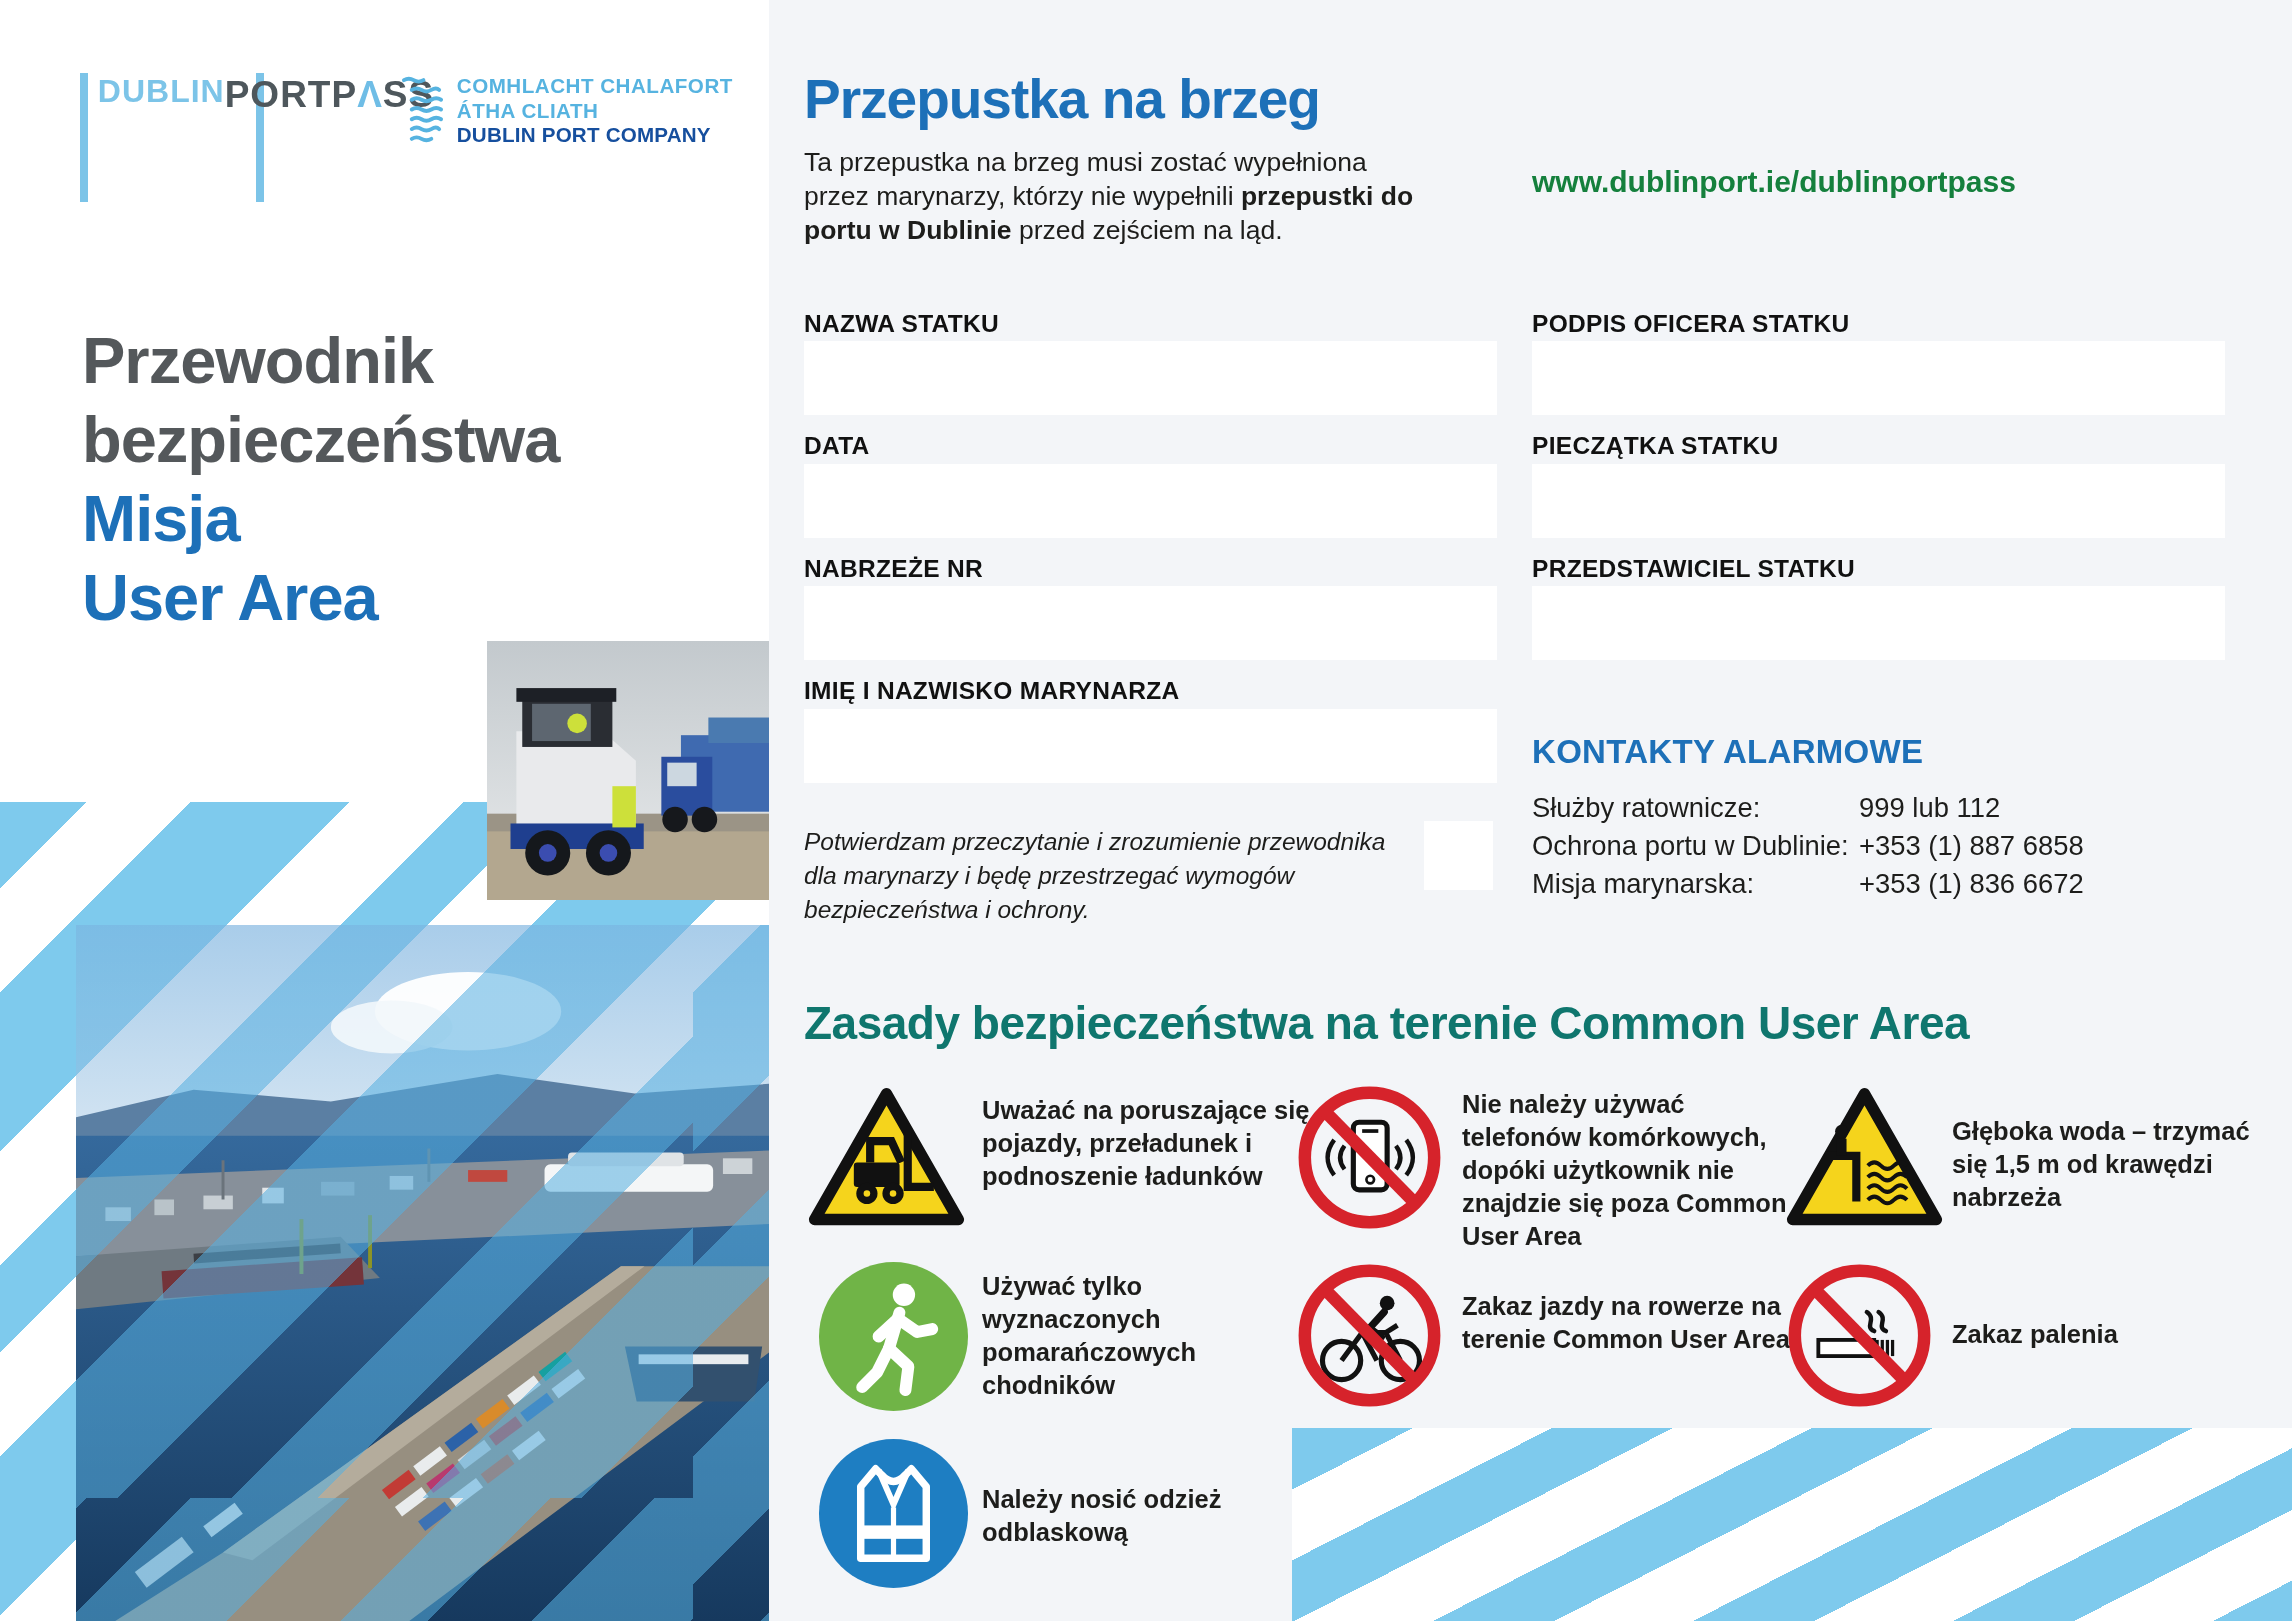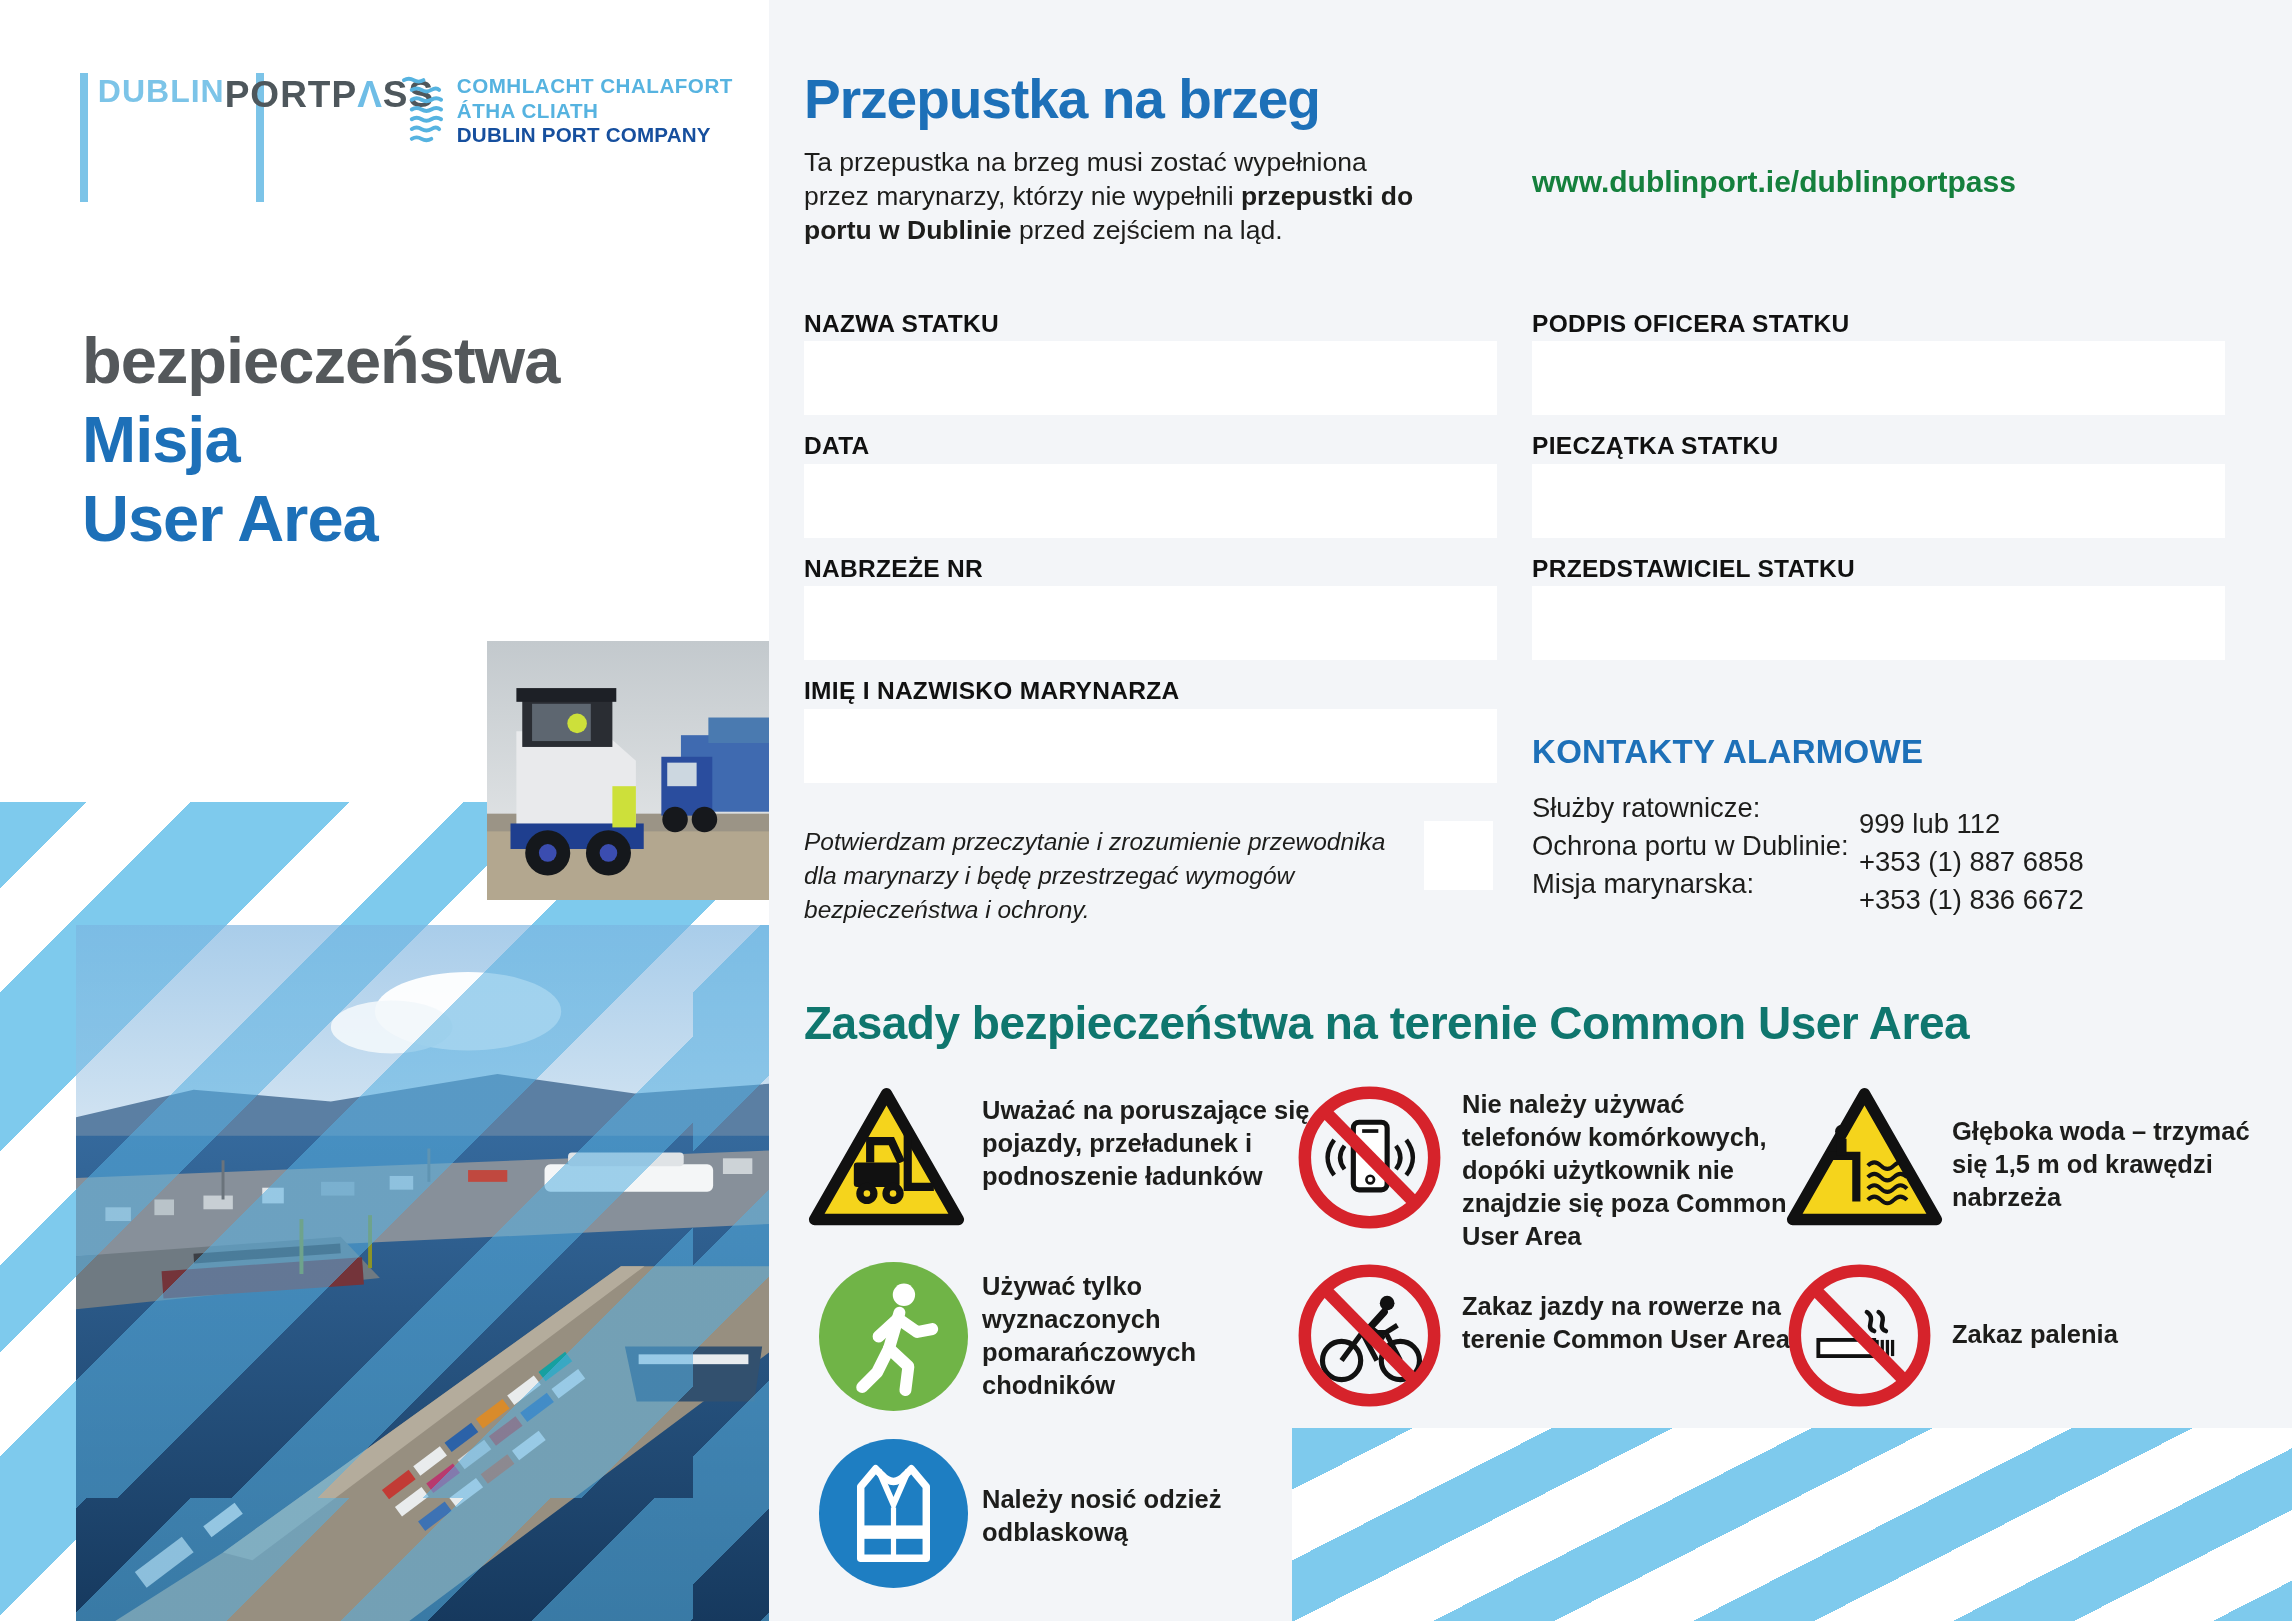--- a/index.html
+++ b/index.html
@@ -45,21 +45,21 @@
 
   .lbl{position:absolute;font-weight:bold;font-size:24.5px;color:#111;letter-spacing:0.3px;}
   .fld{position:absolute;width:693px;height:74px;background:#ffffff;}
 
   .confirm{position:absolute;left:804px;top:825px;width:588px;font-style:italic;
            font-size:24.5px;line-height:34px;color:#1d1d1b;}
   .checkbox{position:absolute;left:1424px;top:821px;width:69px;height:69px;background:#ffffff;}
 
   .ec-heading{position:absolute;left:1532px;top:733px;font-weight:bold;font-size:33px;color:#1d70b8;letter-spacing:0.3px;}
   .contact-label{position:absolute;left:1532px;font-size:27.4px;color:#1d1d1b;}
-  .contact-value{position:absolute;left:1859px;font-size:27.4px;color:#1d1d1b;margin-top:16px;}
+  .contact-value{position:absolute;left:1859px;font-size:27.4px;color:#1d1d1b;}
 
   
   .safety-heading{position:absolute;left:804px;top:996px;font-weight:bold;font-size:46px;
                   color:#0f766e;letter-spacing:-0.5px;}
   .rule-icon{position:absolute;}
   .rule-text{position:absolute;font-weight:bold;font-size:25.5px;line-height:33px;color:#1d1d1b;width:328px;}
 </style>
 </head>
 <body>
 
@@ -178,20 +178,21 @@
       </g>
     </svg>
     <div class="dpc-text">
       <span class="dpc-l1">COMHLACHT CHALAFORT</span>
       <span class="dpc-l2">ÁTHA CLIATH</span>
       <span class="dpc-l3">DUBLIN PORT COMPANY</span>
     </div>
   </div>
 
   <div class="cover-title">
+    <div>Przewodnik</div>
     <div>bezpieczeństwa</div>
     <div class="blue">Misja</div>
     <div class="blue">User Area</div>
   </div>
 
   <div class="right-panel"></div>
 
   <div class="sp-heading">Przepustka na brzeg</div>
   <div class="sp-intro"><span>Ta przepustka na brzeg musi zostać wypełniona przez marynarzy, którzy nie wypełnili </span><b>przepustki do portu w Dublinie</b><span> przed zejściem na ląd.</span></div>
   <div class="sp-url">www.dublinport.ie/dublinportpass</div>

